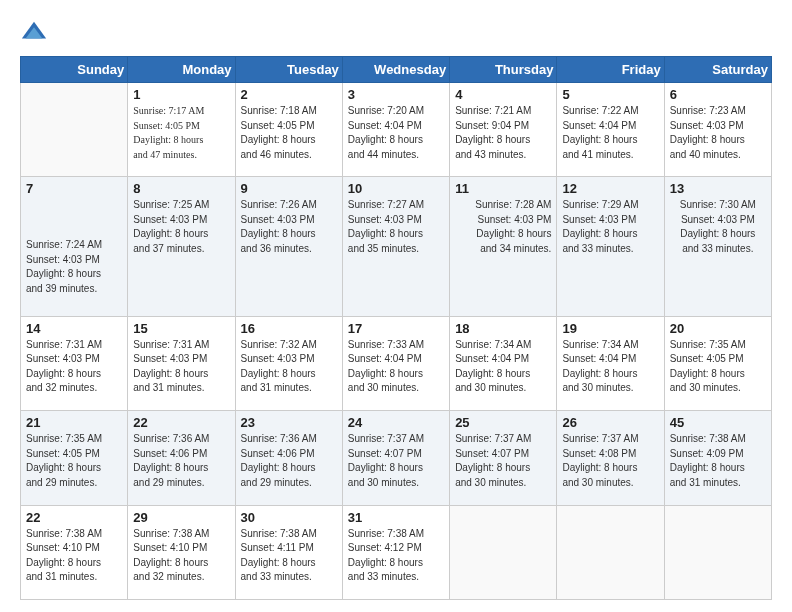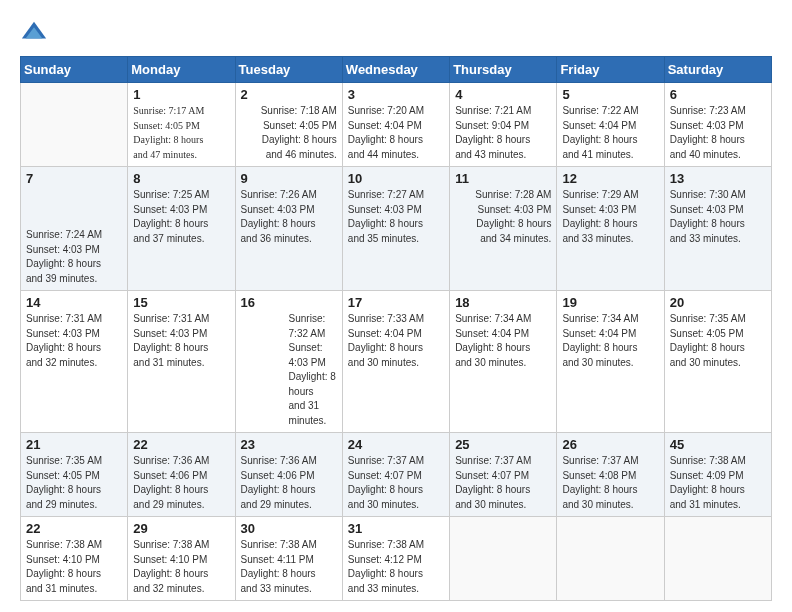--- a/index.html
+++ b/index.html
@@ -63,21 +63,21 @@
     .calendar {
       flex: 1;
       border: 1px solid #ccc;
       border-collapse: collapse;
       width: 100%;
       table-layout: fixed;
     }
     .calendar th {
       background: #2e6db4;
       color: #fff;
-      text-align: left;
+      text-align: right;
       padding: 5px 3px;
       font-size: 13px;
       font-weight: bold;
       border: 1px solid #2560a0;
     }
     .calendar td {
       vertical-align: top;
       border: 1px solid #ccc;
       padding: 4px 5px;
       font-size: 10.5px;
@@ -141,21 +141,21 @@
           <td class="empty"></td>
           <td>
             <div class="day-number">1</div>
             <div class="day-info" style="white-space: pre-line; font-family: Liberation Serif, serif;">Sunrise: 7:17 AM
 Sunset: 4:05 PM
 Daylight: 8 hours
 and 47 minutes.</div>
           </td>
           <td>
             <div class="day-number">2</div>
-            <div class="day-info" style="white-space: pre-line; text-align: right;">Sunrise: 7:18 AM
+            <div class="day-info" style="white-space: pre-line;">Sunrise: 7:18 AM
 Sunset: 4:05 PM
 Daylight: 8 hours
 and 46 minutes.</div>
           </td>
           <td>
             <div class="day-number">3</div>
             <div class="day-info" style="white-space: pre-line;">Sunrise: 7:20 AM
 Sunset: 4:04 PM
 Daylight: 8 hours
 and 44 minutes.</div>
@@ -220,21 +220,21 @@
           </td>
           <td>
             <div class="day-number">12</div>
             <div class="day-info" style="white-space: pre-line;">Sunrise: 7:29 AM
 Sunset: 4:03 PM
 Daylight: 8 hours
 and 33 minutes.</div>
           </td>
           <td>
             <div class="day-number">13</div>
-            <div class="day-info" style="white-space: pre-line;">Sunrise: 7:30 AM
+            <div class="day-info" style="white-space: pre-line; text-align: center;">Sunrise: 7:30 AM
 Sunset: 4:03 PM
 Daylight: 8 hours
 and 33 minutes.</div>
           </td>
         </tr>
         <tr>
           <td>
             <div class="day-number">14</div>
             <div class="day-info" style="white-space: pre-line;">Sunrise: 7:31 AM
 Sunset: 4:03 PM
@@ -243,21 +243,21 @@
           </td>
           <td>
             <div class="day-number">15</div>
             <div class="day-info" style="white-space: pre-line;">Sunrise: 7:31 AM
 Sunset: 4:03 PM
 Daylight: 8 hours
 and 31 minutes.</div>
           </td>
           <td>
             <div class="day-number">16</div>
-            <div class="day-info" style="white-space: pre-line; margin-left: 48px;">Sunrise: 7:32 AM
+            <div class="day-info" style="white-space: pre-line;">Sunrise: 7:32 AM
 Sunset: 4:03 PM
 Daylight: 8 hours
 and 31 minutes.</div>
           </td>
           <td>
             <div class="day-number">17</div>
             <div class="day-info" style="white-space: pre-line;">Sunrise: 7:33 AM
 Sunset: 4:04 PM
 Daylight: 8 hours
 and 30 minutes.</div>

